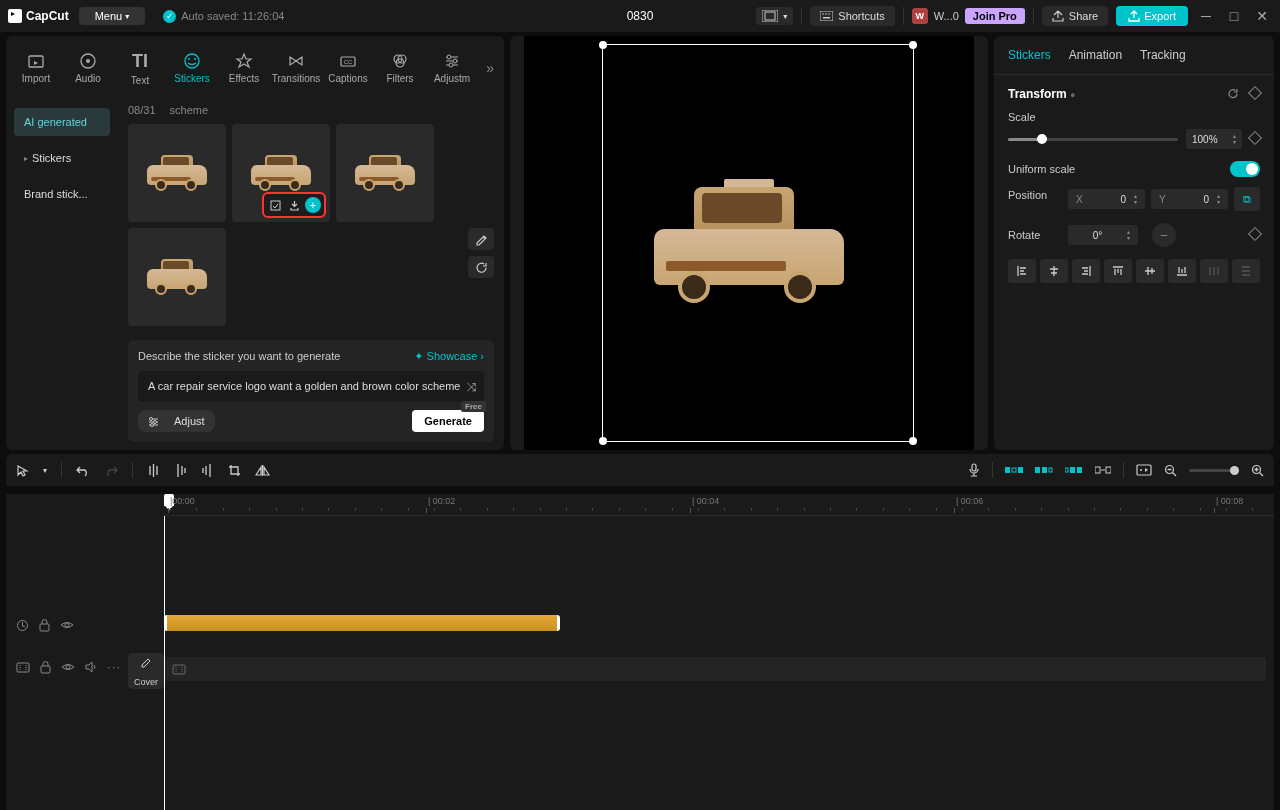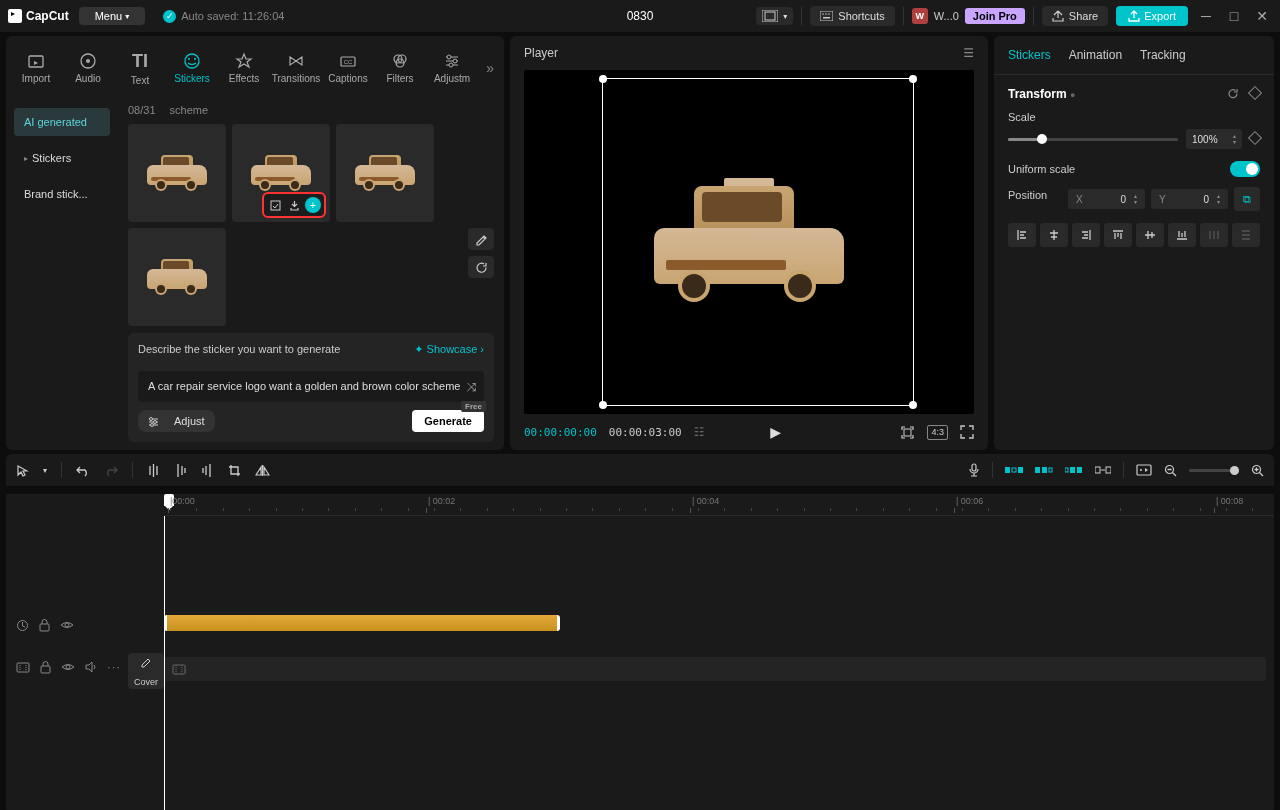--- a/index.html
+++ b/index.html
@@ -40,21 +40,21 @@
 .car-body{position:absolute;bottom:6px;width:100%;height:20px;background:linear-gradient(#d4b896,#c9a572);border-radius:6px 8px 4px 4px}
 .car-top{position:absolute;top:0;left:14px;width:32px;height:16px;background:linear-gradient(#c9a572,#b5905a);border-radius:4px 4px 0 0}
 .car-win{position:absolute;top:2px;left:16px;width:26px;height:10px;background:#6b4a2a;border-radius:2px}
 .wheel{position:absolute;bottom:0;width:12px;height:12px;background:#3a2a1a;border-radius:50%;border:2px solid #c9a572}
 .w1{left:8px}.w2{right:10px}
 .car-stripe{position:absolute;bottom:10px;left:4px;width:40px;height:4px;background:#8b5a2a;border-radius:2px}
 .sticker-actions{position:absolute;bottom:4px;right:4px;display:flex;gap:3px;border:2px solid #ff3333;border-radius:6px;padding:3px;background:rgba(0,0,0,0.3)}
 .sa-btn{width:16px;height:16px;display:flex;align-items:center;justify-content:center;color:#ccc;font-size:10px;cursor:pointer}
 .sa-add{background:#00c4cc;border-radius:50%;color:#fff}
 .gen-panel{margin-top:auto;background:#242424;border-radius:6px;padding:10px;margin-bottom:8px}
-.gen-head{display:flex;justify-content:space-between;align-items:center;margin-bottom:15px}
+.gen-head{display:flex;justify-content:space-between;align-items:center;margin-bottom:8px}
 .gen-desc{color:#ccc;font-size:11px}
 .showcase{color:#00c4cc;font-size:11px;display:flex;align-items:center;gap:3px;cursor:pointer}
 .gen-input{background:#1a1a1a;border-radius:4px;padding:8px 10px;color:#ddd;font-size:11px;line-height:1.4;position:relative;margin-bottom:8px}
 .shuffle{position:absolute;right:8px;bottom:6px;color:#aaa;font-size:12px;cursor:pointer}
 .gen-foot{display:flex;justify-content:space-between;align-items:center}
 .adjust-btn{background:#333;color:#ddd;padding:5px 10px;border-radius:8px;font-size:11px;cursor:pointer;display:flex;align-items:center;gap:15px}
 .generate-btn{background:#fff;color:#000;padding:5px 12px;border-radius:4px;font-size:11px;font-weight:600;cursor:pointer;position:relative}
 .free-tag{position:absolute;top:-9px;right:-2px;background:#333;color:#aaa;font-size:8px;padding:1px 4px;border-radius:2px}
 .player-panel{flex:1;background:#1a1a1a;border-radius:6px;display:flex;flex-direction:column}
 .player-head{display:flex;justify-content:space-between;align-items:center;padding:10px 14px;color:#ccc;font-size:12px}
@@ -384,59 +384,35 @@
               <span class="free-tag">Free</span>
               <span>Generate</span>
             </div>
           </div>
         </div>
       </div>
     </div>
   </div>
 
   <div class="player-panel">
-    <div class="player-head">
-      <span>Player</span>
-      <span class="ham">☰</span>
-    </div>
     <div class="player-view">
       <div class="sel-box">
         <div class="handle h-tl"></div>
         <div class="handle h-tr"></div>
         <div class="handle h-bl"></div>
         <div class="handle h-br"></div>
       </div>
       <div class="big-car">
         <div class="big-roof"></div>
           <div class="car-top"></div>
           <div class="car-win"></div>
           <div class="car-body"></div>
           <div class="car-stripe"></div>
           <div class="wheel w1"></div>
           <div class="wheel w2"></div>
-      </div>
-    </div>
-    <div class="player-ctrl">
-      <span class="tc tc1">00:00:00:00</span>
-      <span class="tc tc2">00:00:03:00</span>
-      <span class="bars-icon">☷</span>
-      <span class="play-btn">▶</span>
-      <div class="pc-right">
-        <span>
-            <svg width="15" height="15">
-              <rect x="4" y="4" width="7" height="7" fill="none" stroke="#ccc"></rect>
-              <path d="M2 5 L2 2 L5 2 M10 2 L13 2 L13 5 M13 10 L13 13 L10 13 M5 13 L2 13 L2 10" fill="none" stroke="#ccc" stroke-width="1.2"></path>
-            </svg>
-          </span>
-        <span class="ratio-box">4:3</span>
-        <span>
-            <svg width="14" height="14">
-              <path d="M1 5 L1 1 L5 1 M9 1 L13 1 L13 5 M13 9 L13 13 L9 13 M5 13 L1 13 L1 9" fill="none" stroke="#ccc" stroke-width="1.3"></path>
-            </svg>
-          </span>
       </div>
     </div>
   </div>
 
   <div class="right-panel">
     <div class="rp-tabs">
       <div class="rp-tab active">Stickers</div>
       <div class="rp-tab">Animation</div>
       <div class="rp-tab">Tracking</div>
     </div>
@@ -483,20 +459,31 @@
               <span class="pos-label">X</span>
               <span class="pos-val">0</span>
               <span class="spin">▴<br>▾</span>
             </div>
           <div class="pos-input">
               <span class="pos-label">Y</span>
               <span class="pos-val">0</span>
               <span class="spin">▴<br>▾</span>
             </div>
           <div class="link-btn">⧉</div>
+        </div>
+      </div>
+      <div class="rp-row">
+        <div class="pos-row">
+          <span style="color:#ccc;font-size:11px;width:54px">Rotate</span>
+          <div class="pos-input" style="flex:0 0 70px">
+              <span class="pos-val" style="margin:0 auto">0°</span>
+              <span class="spin">▴<br>▾</span>
+            </div>
+          <div style="width:24px;height:24px;background:#2a2a2a;border-radius:50%;display:flex;align-items:center;justify-content:center;color:#888;margin-left:8px">–</div>
+          <span style="margin-left:auto"><span class="diamond"></span></span>
         </div>
       </div>
       <div class="align-row">
         <div class="align-btn">
             <svg width="12" height="12">
               <path d="M2 1 L2 11 M4 3 L10 3 M4 6 L8 6 M4 9 L10 9" stroke="currentColor" stroke-width="1.3"></path>
             </svg>
           </div>
         <div class="align-btn">
             <svg width="12" height="12">

